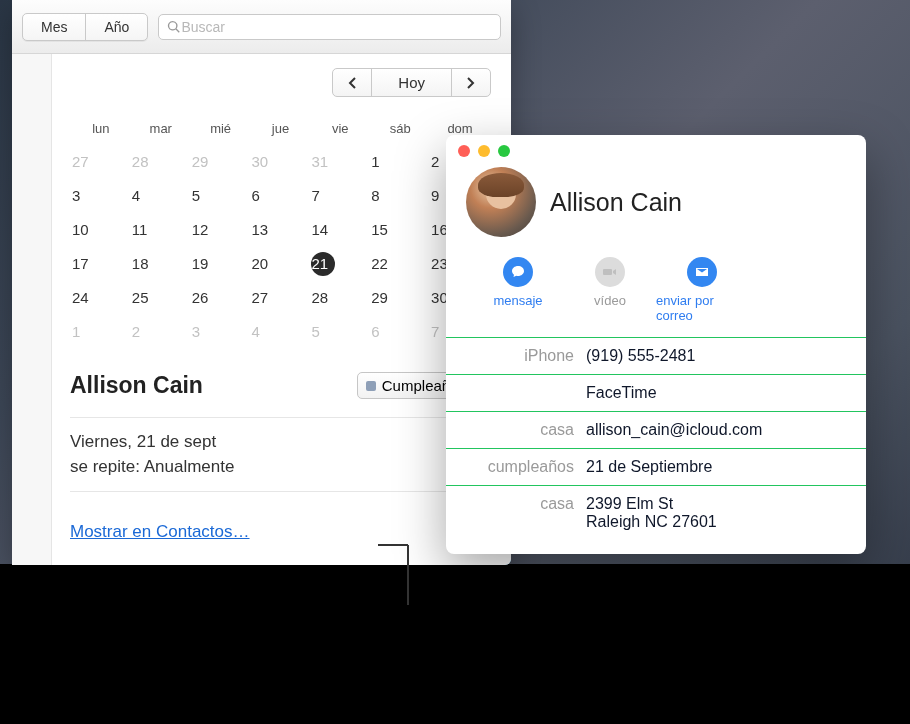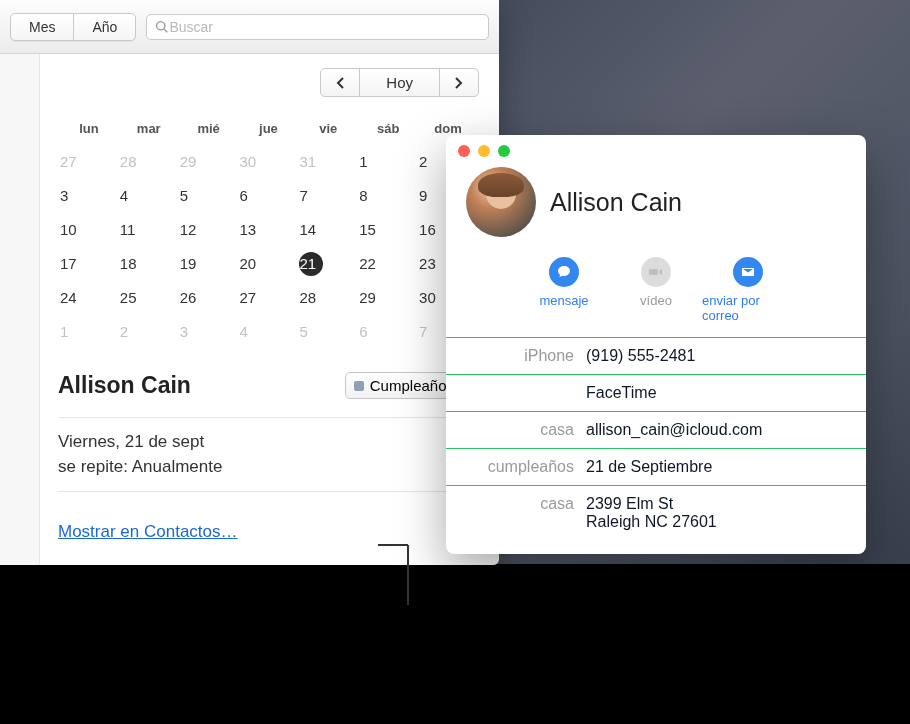--- a/index.html
+++ b/index.html
@@ -18,21 +18,21 @@
     }
     .black-bottom {
       position: absolute;
       left: 0; right: 0; bottom: 0;
       height: 160px;
       background: #000;
     }
     
     .cal-window {
       position: absolute;
-      left: 0; top: 0;
+      left: 12px; top: 0;
       width: 499px;
       height: 565px;
       background: #7dd3fc;
       border-bottom-right-radius: 6px;
       box-shadow: 0 10px 30px rgba(0,0,0,0.3);
       overflow: hidden;
     }
     .cal-toolbar {
       height: 54px;
       background: linear-gradient(#fdfdfd, #ececec);
@@ -114,21 +114,21 @@
       display: flex;
       align-items: center;
     }
     .nav-btn:last-child { border-right: none; }
     .mini-cal {
       width: 100%;
       table-layout: fixed;
     }
     .mini-cal th {
       font-size: 13px;
-      font-weight: 700;
+      font-weight: 400;
       color: #555;
       padding: 4px 0 8px;
       text-align: center;
     }
     .mini-cal td {
       font-size: 15px;
       color: #333;
       padding: 4px 0;
       line-height: 1.4;
     }
@@ -218,21 +218,21 @@
       content:"";
       position:absolute;
       top:6px; left:12px;
       width:46px; height:24px;
       background: linear-gradient(#8a5a3a,#6b4328);
       border-radius: 50% 50% 40% 40%;
     }
     .contact-name { font-size: 25px; color: #222; }
     .action-row {
       display: flex;
-      justify-content: center;
+      justify-content: flex-start;
       padding: 4px 26px 14px;
     }
     .action {
       display: flex; flex-direction: column; align-items: center;
       gap: 6px; font-size: 13px;
       width: 25%;
       cursor: default;
     }
     .action .circ {
       width: 30px; height: 30px; border-radius: 50%;

